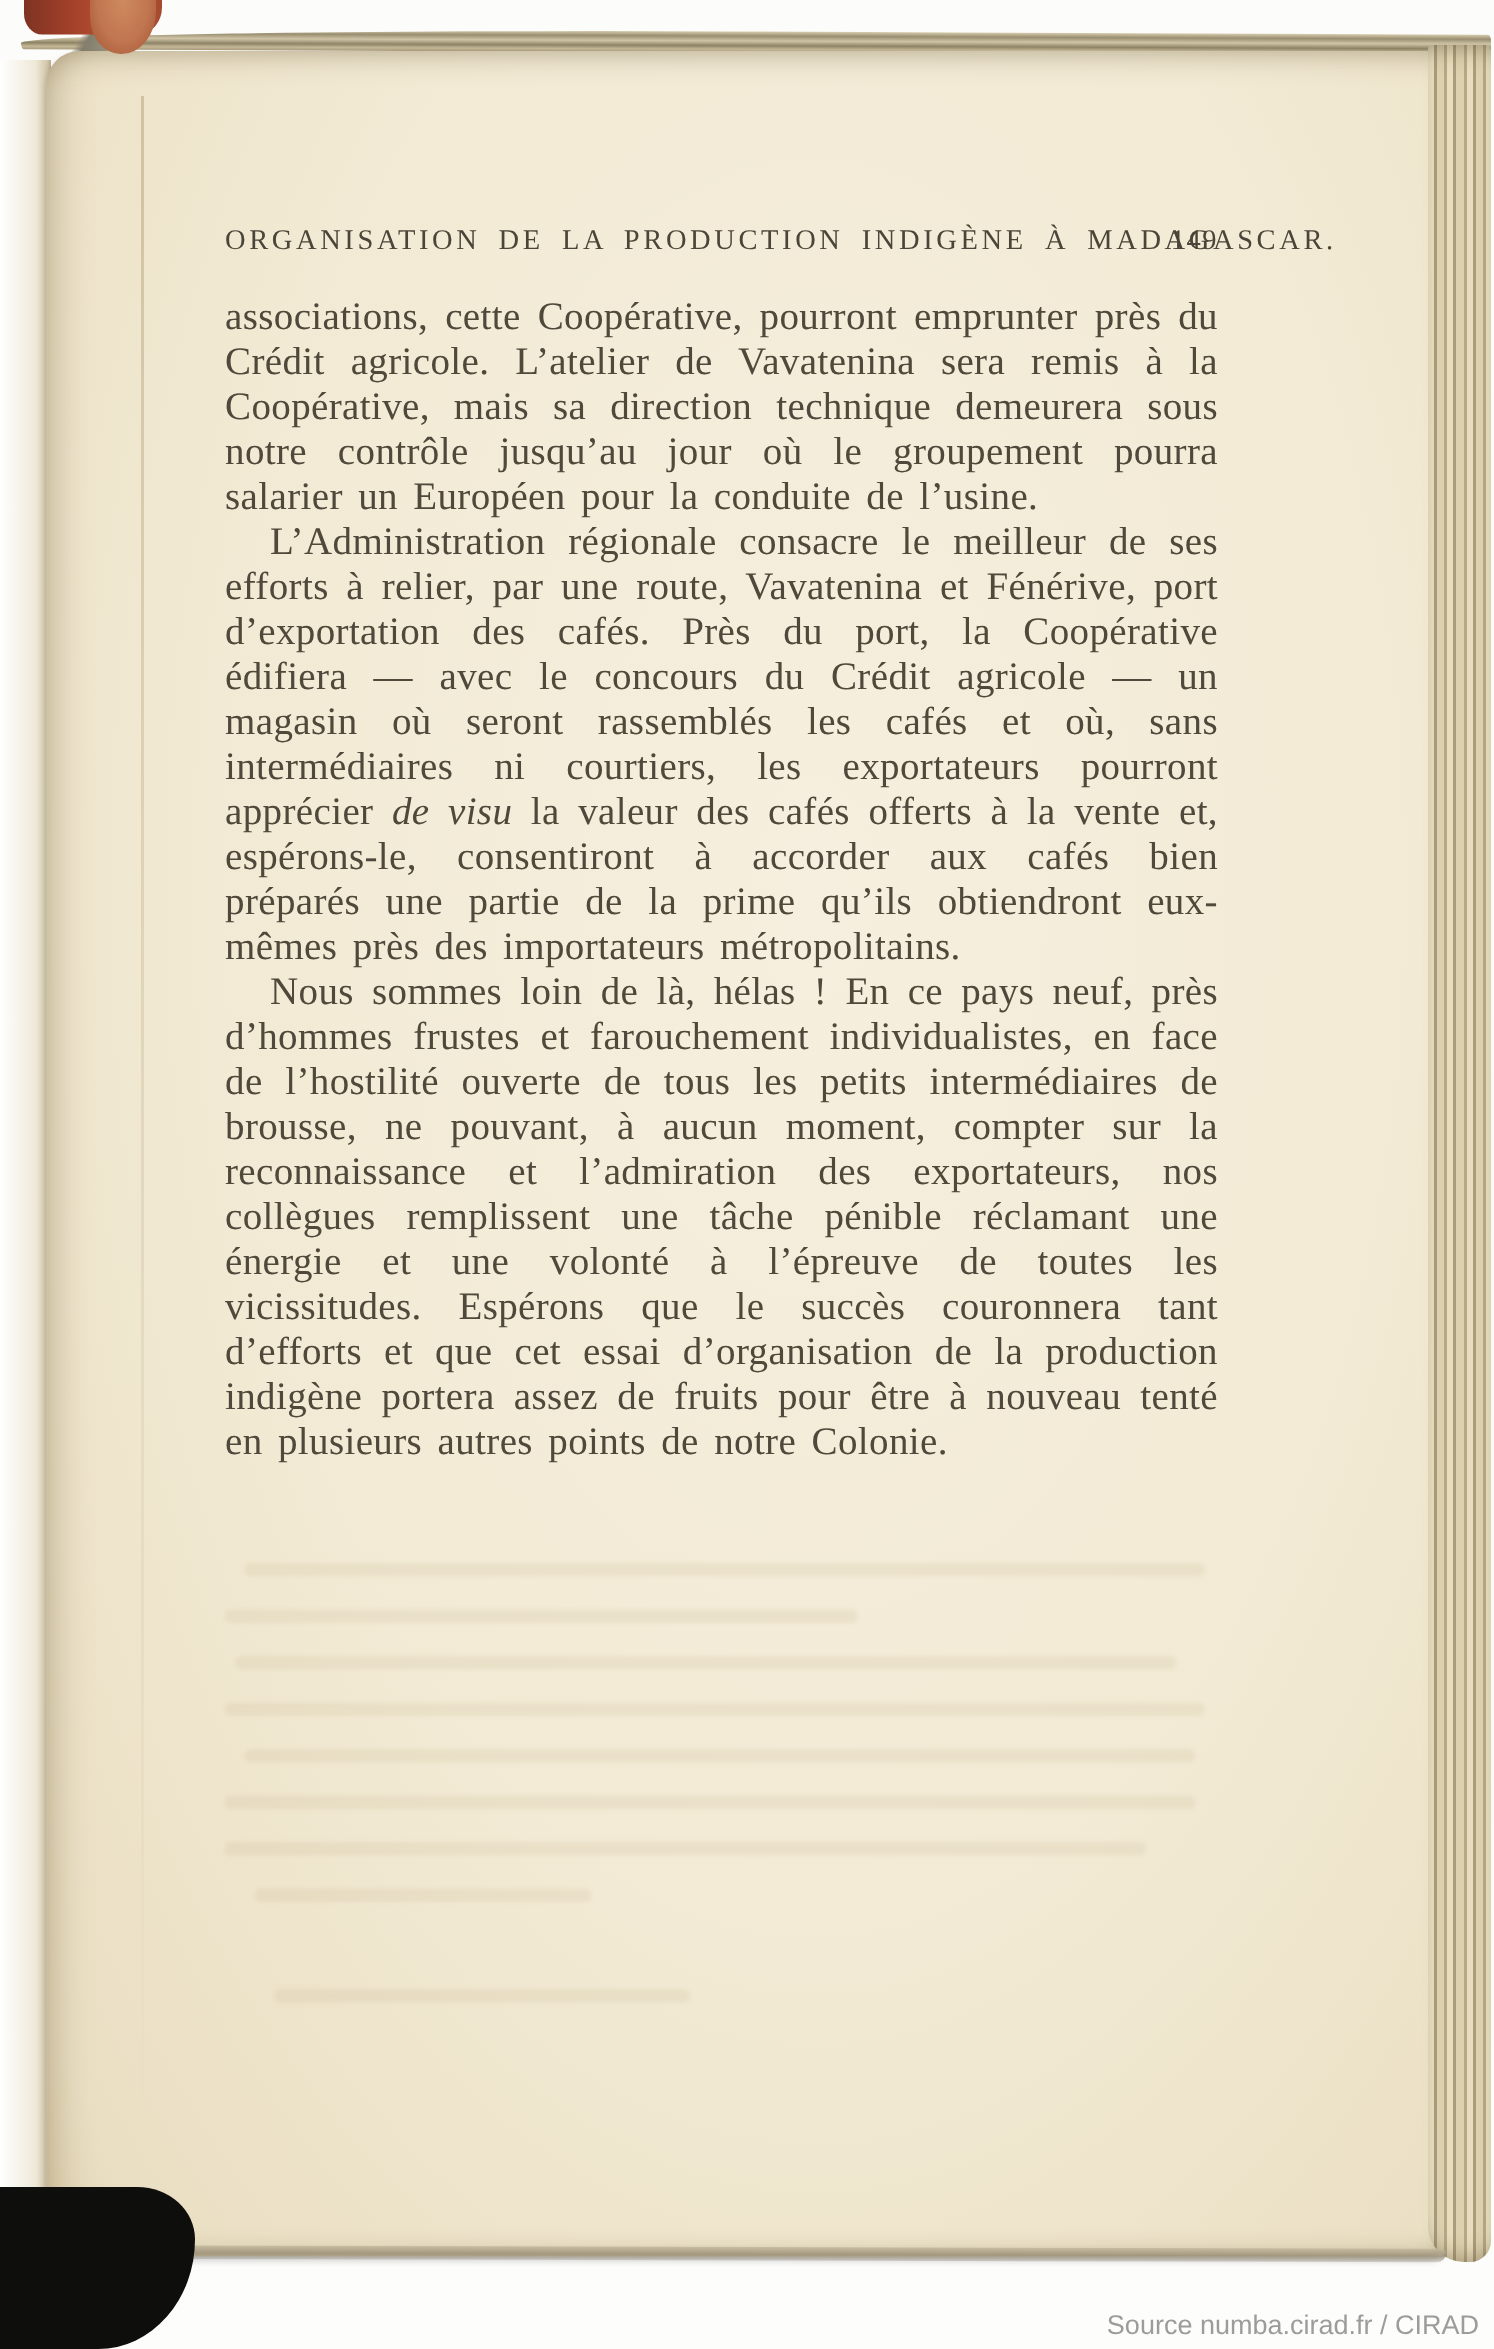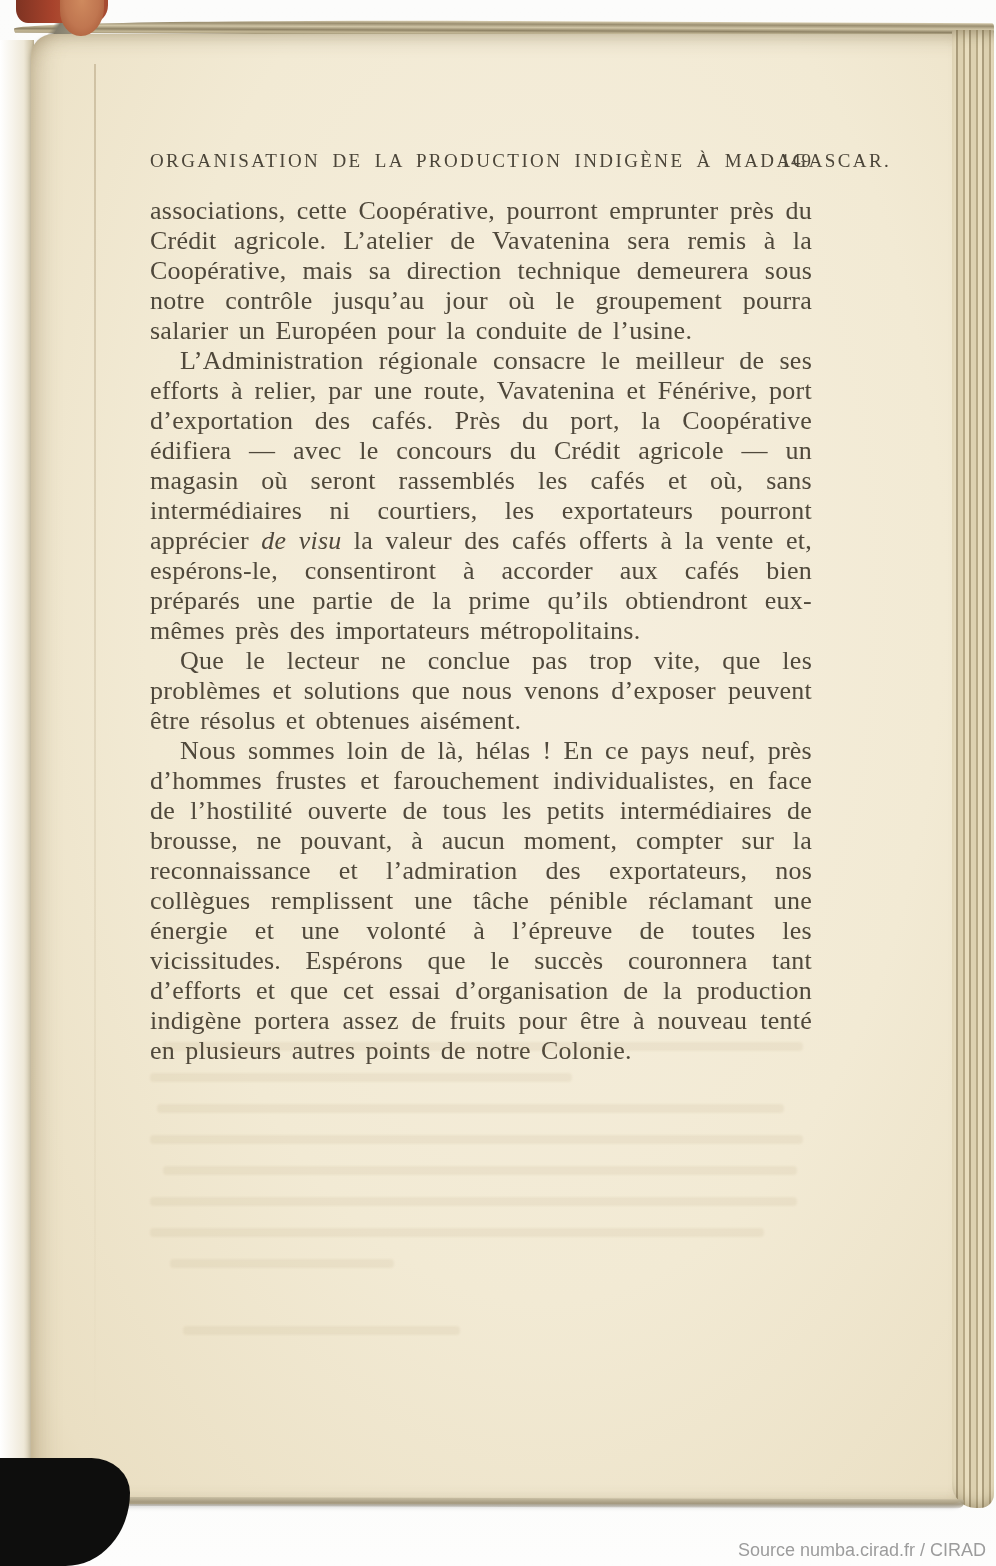--- a/index.html
+++ b/index.html
@@ -141,21 +141,20 @@
 <div class="bottom-edge"></div>
 
 <div class="text-col">
   <div class="running-header">
     <span>ORGANISATION DE LA PRODUCTION INDIGÈNE À MADAGASCAR.</span>
     <span class="folio">149</span>
   </div>
   <div class="paragraphs">
       <p class=""><span>associations, cette Coopérative, pourront emprunter près du Crédit agricole. L’atelier de Vavatenina sera remis à la Coopérative, mais sa direction technique demeurera sous notre contrôle jusqu’au jour où le groupement pourra salarier un Européen pour la conduite de l’usine.</span></p>
       <p class="indent"><span>L’Administration régionale consacre le meilleur de ses efforts à relier, par une route, Vavatenina et Fénérive, port d’exportation des cafés. Près du port, la Coopérative édifiera — avec le concours du Crédit agricole — un magasin où seront rassemblés les cafés et où, sans intermédiaires ni courtiers, les exportateurs pourront apprécier </span><i>de visu</i><span> la valeur des cafés offerts à la vente et, espérons-le, consentiront à accorder aux cafés bien préparés une partie de la prime qu’ils obtiendront eux-mêmes près des importateurs métropolitains.</span></p>
-      <p class="indent"><span>Que le lecteur ne conclue pas trop vite, que les problèmes et solutions que nous venons d’exposer peuvent être résolus et obtenues aisément.</span></p>
       <p class="indent"><span>Nous sommes loin de là, hélas ! En ce pays neuf, près d’hommes frustes et farouchement individualistes, en face de l’hostilité ouverte de tous les petits intermédiaires de brousse, ne pouvant, à aucun moment, compter sur la reconnaissance et l’admiration des exportateurs, nos collègues remplissent une tâche pénible réclamant une énergie et une volonté à l’épreuve de toutes les vicissitudes. Espérons que le succès couronnera tant d’efforts et que cet essai d’organisation de la production indigène portera assez de fruits pour être à nouveau tenté en plusieurs autres points de notre Colonie.</span></p>
     </div>
 </div>
 
 <div class="show-through">
   <div class="st-line" style="width:97%; margin-left:2%"></div>
   <div class="st-line" style="width:64%"></div>
   <div class="st-line" style="width:95%; margin-left:1%"></div>
   <div class="st-line" style="width:99%"></div>
   <div class="st-line" style="width:96%; margin-left:2%"></div>

